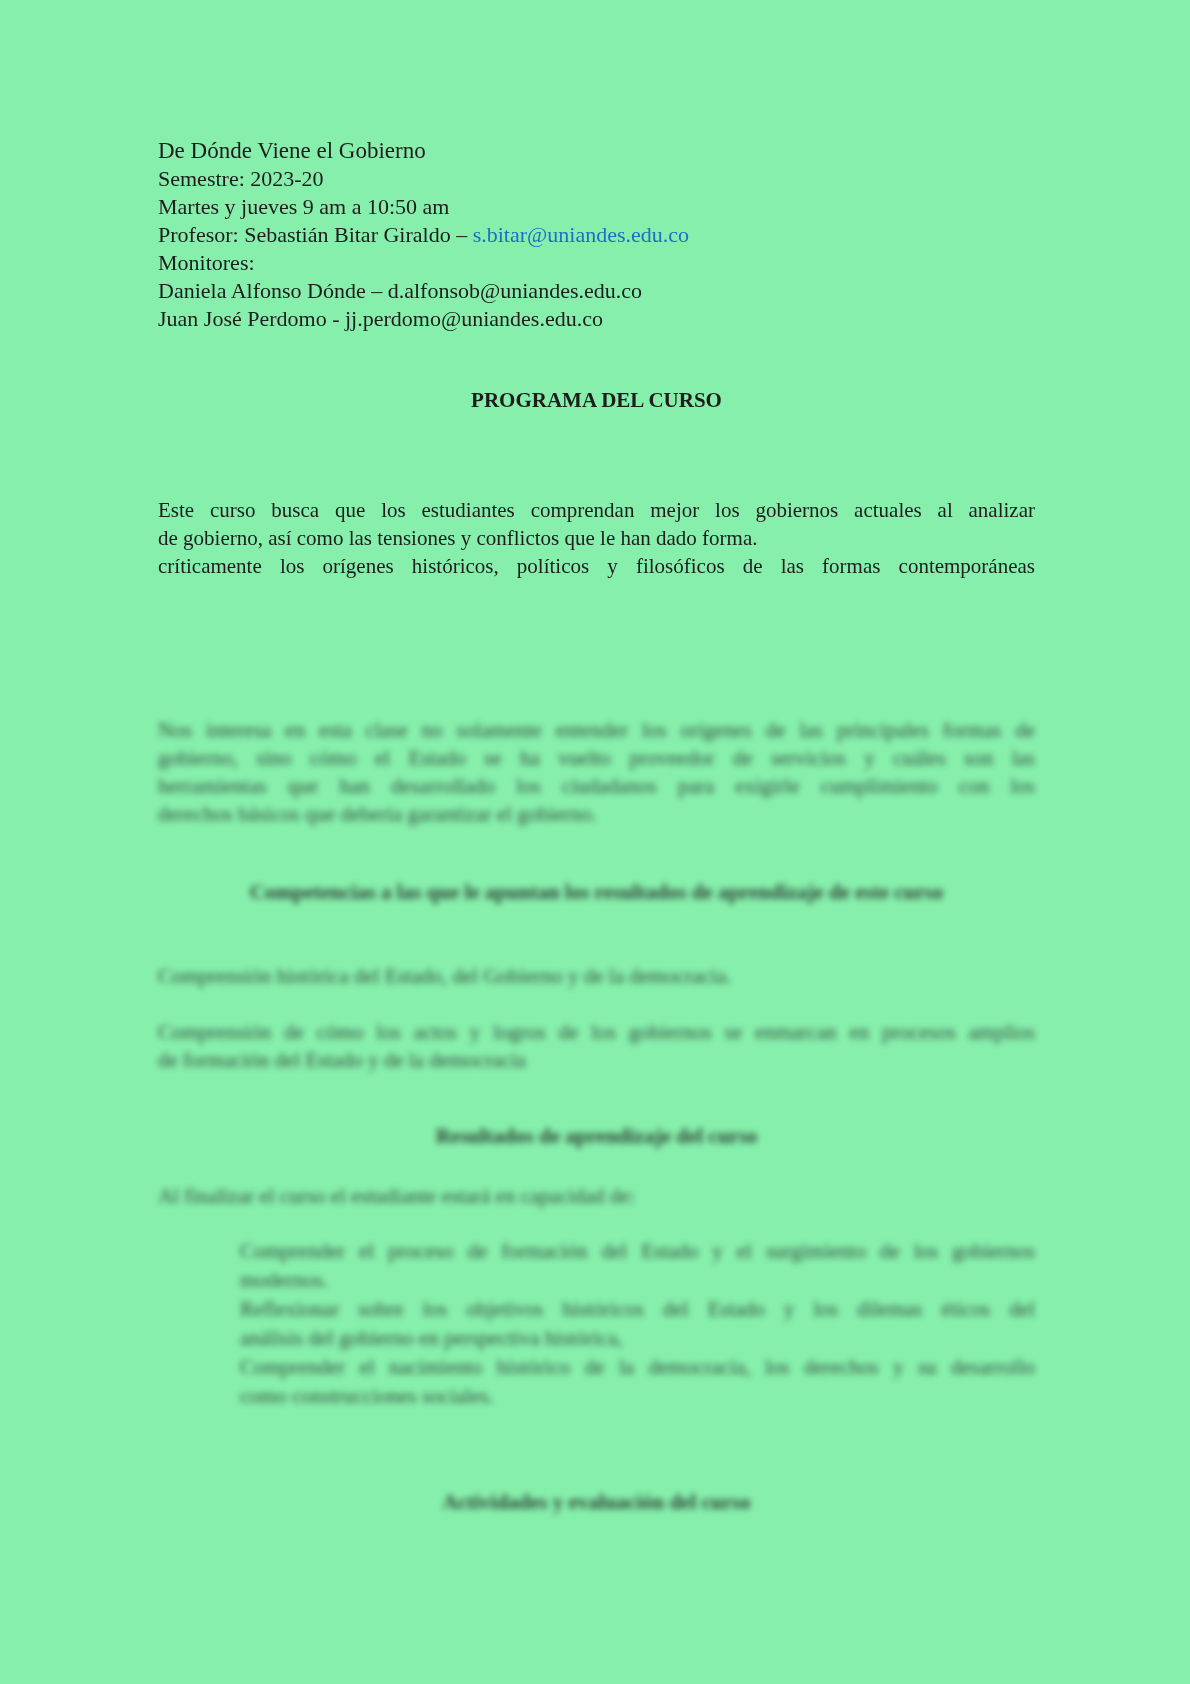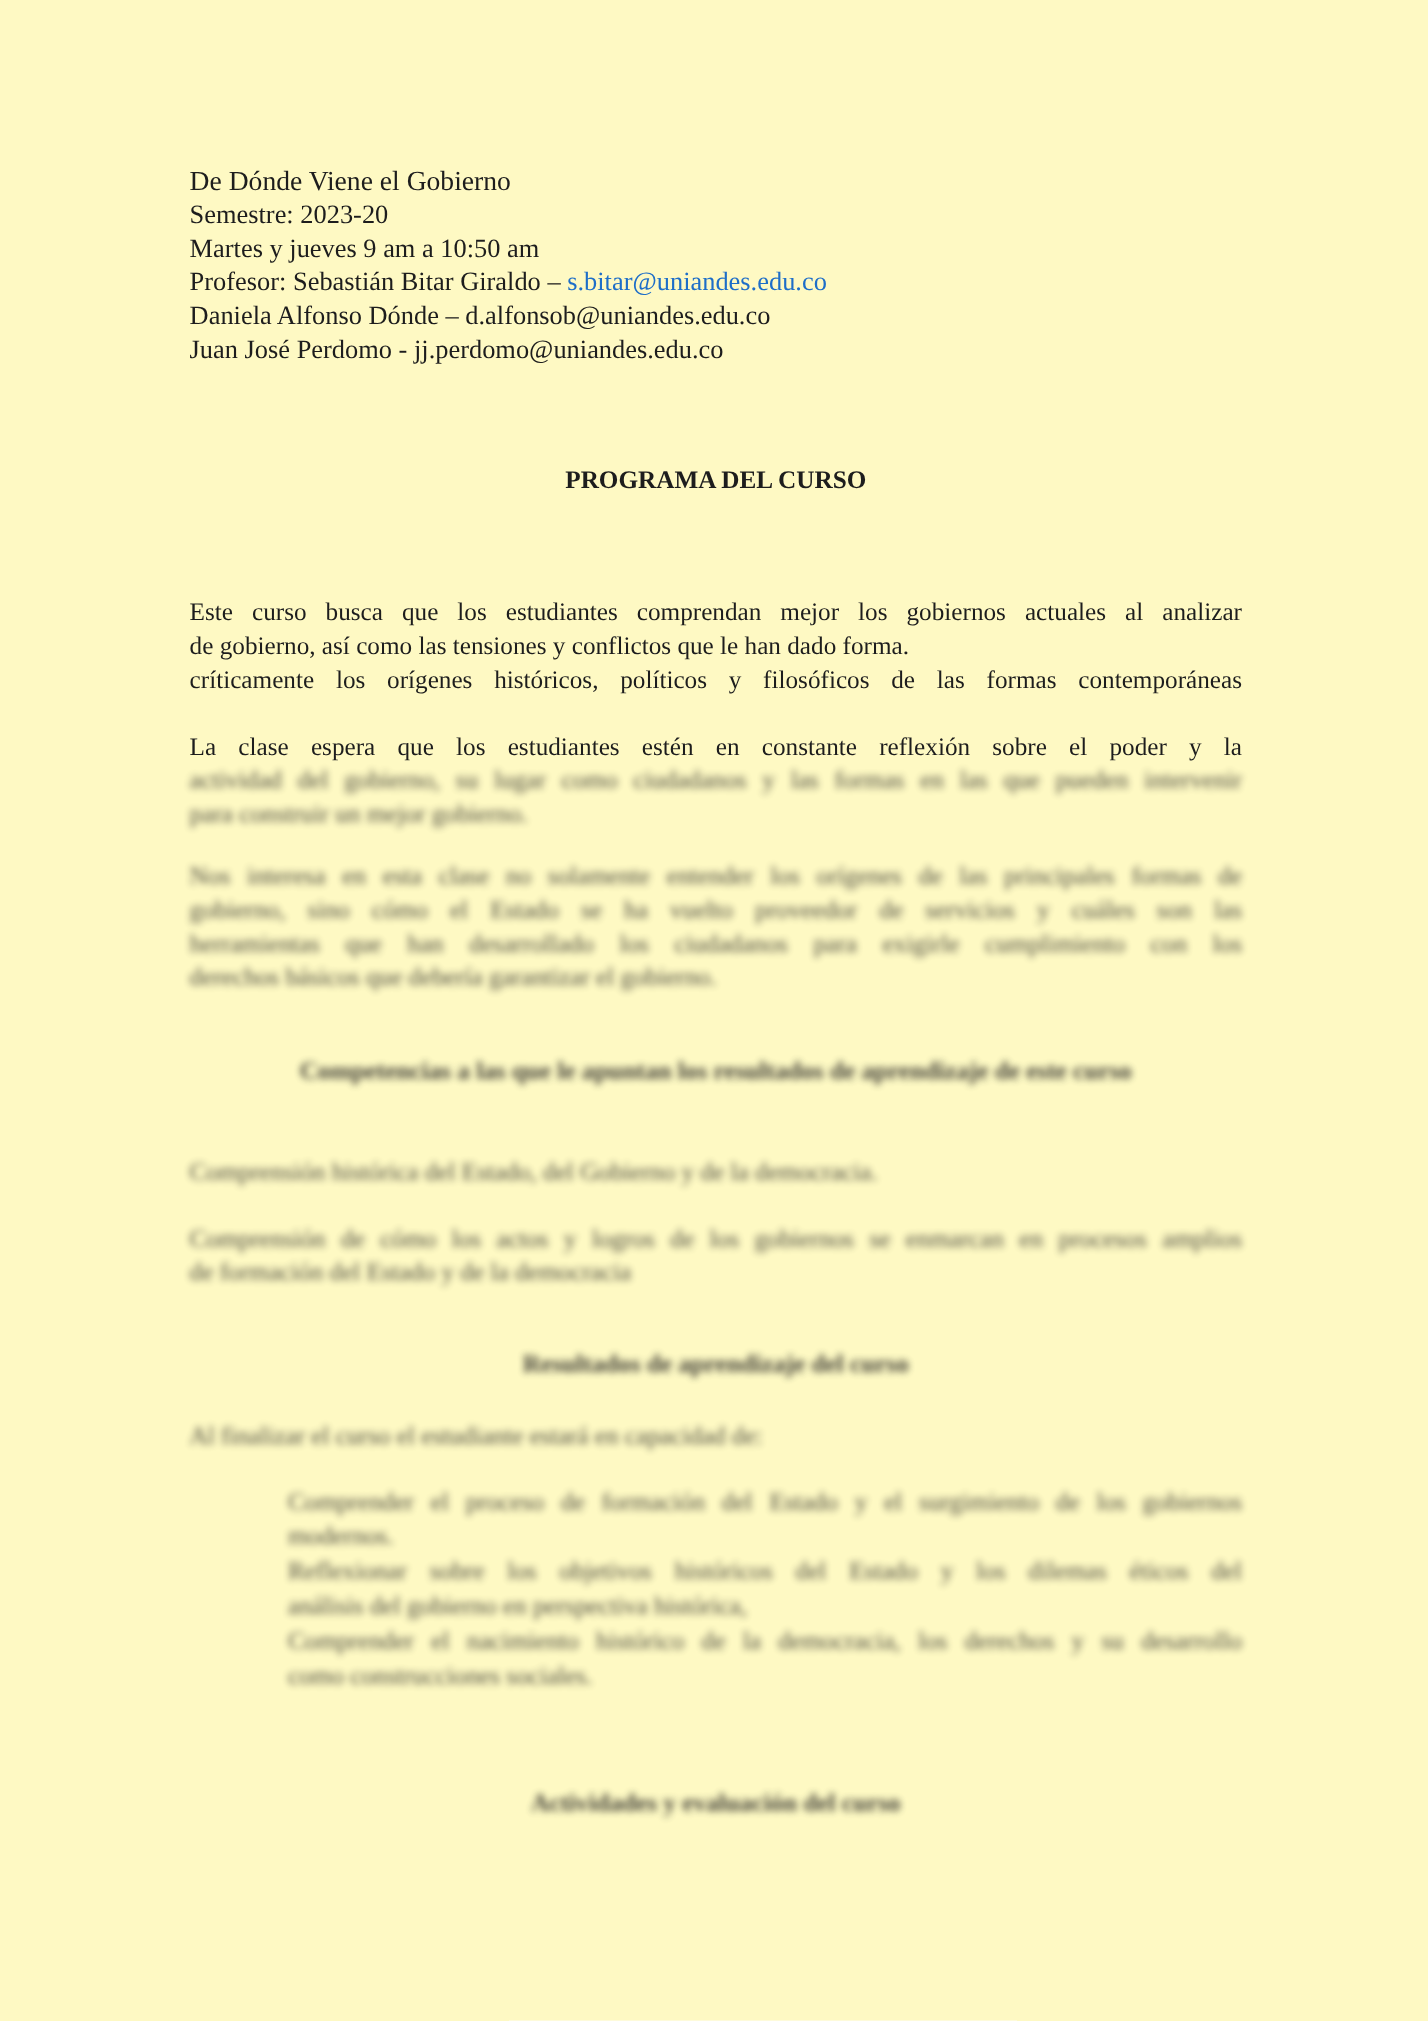--- a/index.html
+++ b/index.html
@@ -1,19 +1,19 @@
 <!DOCTYPE html>
 <html><head>
 <meta charset="utf-8">
 <style>
   html,body{margin:0;padding:0;background:#ffffff;}
   .page{
     position:relative;
     width:1190px;height:1684px;
-    background:#fef9c3;
+    background:#86efac;
     font-family:"Liberation Serif", serif;
     color:#1d1d1d;
     overflow:hidden;
   }
   .block{position:absolute;left:158px;width:877px;}
   .iline{font-size:22px;height:28px;line-height:28px;white-space:nowrap;}
   .iline.title{font-size:23px;}
   .bline{font-size:21px;height:28px;line-height:28px;overflow:hidden;}
   .j{text-align:justify;text-align-last:justify;}
   .center{text-align-last:center;}
@@ -29,37 +29,33 @@
 </head>
 <body>
 
 <div class="page">
 
   <div class="block" style="top:137px">
     <div class="iline title">De Dónde Viene el Gobierno</div>
     <div class="iline">Semestre: 2023-20</div>
     <div class="iline">Martes y jueves 9 am a 10:50 am</div>
     <div class="iline"><span>Profesor: Sebastián Bitar Giraldo – </span><a class="link-blue">s.bitar@uniandes.edu.co</a></div>
+    <div class="iline">Monitores:</div>
     <div class="iline"><span>Daniela Alfonso Dónde – </span><a class="link-dark">d.alfonsob@uniandes.edu.co</a></div>
     <div class="iline"><span>Juan José Perdomo -  </span><span>jj.perdomo@uniandes.edu.co</span></div>
   </div>
 
   <div class="block bline center bold" style="top:386px">PROGRAMA DEL CURSO</div>
 
   <div class="block" style="top:496px">
     <div class="bline j">Este curso busca que los estudiantes comprendan mejor los gobiernos actuales al analizar</div>
     <div class="bline">de gobierno, así como las tensiones y conflictos que le han dado forma.</div>
     <div class="bline j">críticamente los orígenes históricos, políticos y filosóficos de las formas contemporáneas</div>
   </div>
 
-  <div class="block" style="top:608px">
-    <div class="bline j">La clase espera que los estudiantes estén en constante reflexión sobre el poder y la</div>
-    <div class="bline j blur">actividad del gobierno, su lugar como ciudadanos y las formas en las que pueden intervenir</div>
-    <div class="bline blur">para construir un mejor gobierno.</div>
-  </div>
 
   <div class="block" style="top:716px">
     <div class="bline j blur">Nos interesa en esta clase no solamente entender los orígenes de las principales formas de</div>
     <div class="bline j blur">gobierno, sino cómo el Estado se ha vuelto proveedor de servicios y cuáles son las</div>
     <div class="bline j blur">herramientas que han desarrollado los ciudadanos para exigirle cumplimiento con los</div>
     <div class="bline blur">derechos básicos que debería garantizar el gobierno.</div>
   </div>
 
   <div class="block bline center bold blur-strong" style="top:878px">Competencias a las que le apuntan los resultados de aprendizaje de este curso</div>
 

